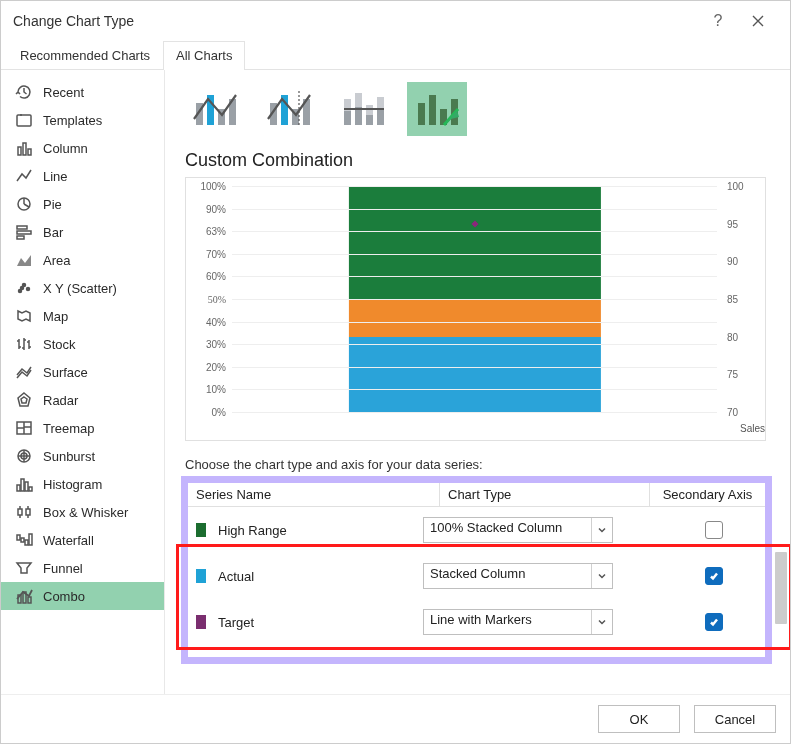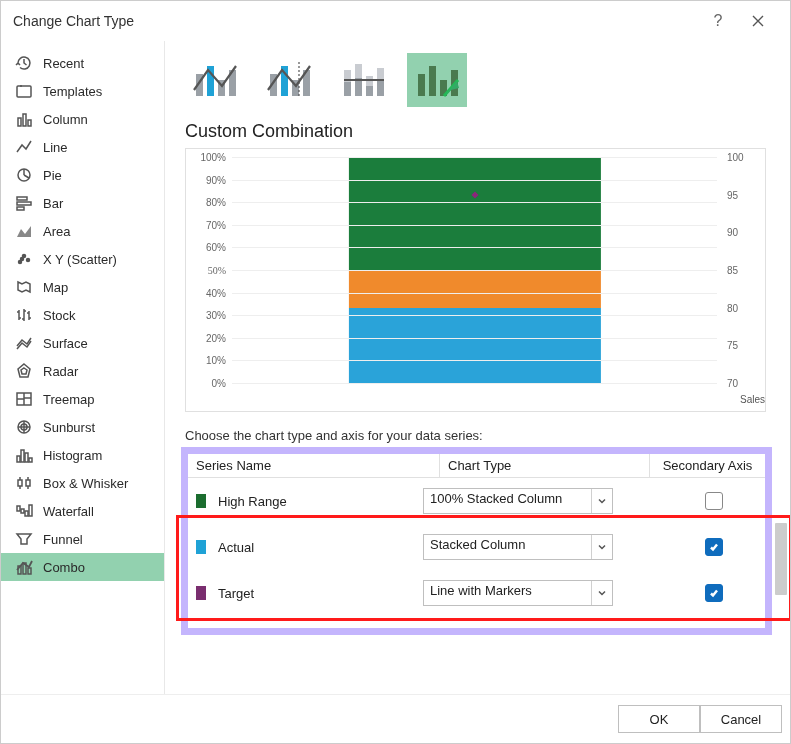--- a/index.html
+++ b/index.html
@@ -79,39 +79,43 @@
   .chk { width:16px; height:16px; border:1px solid #888; border-radius:3px; background:#fff; cursor:default; display:flex; align-items:center; justify-content:center; }
   .chk.on { background:var(--blue); border-color:var(--blue); }
   .chk.on svg { width:10px; height:10px; stroke:#fff; stroke-width:2.5; fill:none; }
   .vscroll { position:absolute; right:-15px; top:26px; bottom:0; width:12px; background:transparent; }
   .vscroll .thumb { position:absolute; left:0; right:0; top:50px; height:72px; background:#ccc; border-radius:1px; }
 
   
   .red-box { position:absolute; border:3px solid #ff1a1a; pointer-events:none; }
 
   
-  .footer { height:48px; display:flex; align-items:center; justify-content:flex-end; padding:0 8px; border-top:1px solid #eee; }
+  .footer { height:48px; display:flex; align-items:center; justify-content:flex-end; gap:14px; padding:0 14px; border-top:1px solid #eee; }
   .btn { min-width:80px; height:26px; border:1px solid #bfbfbf; background:#fff; font-size:13px; display:flex; align-items:center; justify-content:center; cursor:default; }
 </style>
 </head>
 <body>
 
 <div class="window">
 
   <div class="titlebar">
     <div class="title">Change Chart Type</div>
     <div class="titlebar-spacer"></div>
     <div class="titlebar-btn help">?</div>
     <div class="titlebar-btn close">
       <svg viewBox="0 0 12 12">
           <path d="M1 1 L11 11 M11 1 L1 11" stroke="#555" stroke-width="1.4"></path>
         </svg>
     </div>
   </div>
 
+  <div class="tabstrip">
+    <div class="tab">Recommended Charts</div>
+    <div class="tab active">All Charts</div>
+  </div>
 
   <div class="body">
 
     <div class="sidebar" id="sidebar">
         <div class="side-item">
           <span class="side-icon">
             <svg viewBox="0 0 18 18">
               <path d="M3 9a6 6 0 1 1 2 4.5M3 9l-2 2M3 9l2 2"></path>
               <path d="M9 5v4l2.5 2"></path>
             </svg>
@@ -341,21 +345,21 @@
       <div class="chart-wrap">
         <div class="yaxis" id="yaxis1">
             <div class="tick" style="top: 100%;">0%</div>
             <div class="tick" style="top: 90%;">10%</div>
             <div class="tick" style="top: 80%;">20%</div>
             <div class="tick" style="top: 70%;">30%</div>
             <div class="tick" style="top: 60%;">40%</div>
             <div class="tick" style="top: 50%; font-family: Liberation Serif, serif;">50%</div>
             <div class="tick" style="top: 40%;">60%</div>
             <div class="tick" style="top: 30%;">70%</div>
-            <div class="tick" style="top: 20%;">80%</div>
+            <div class="tick" style="top: 20%;">63%</div>
             <div class="tick" style="top: 10%;">90%</div>
             <div class="tick" style="top: 0%;">100%</div>
           </div>
         <div class="yaxis2" id="yaxis2">
             <div class="tick" style="top: 100%;">70</div>
             <div class="tick" style="top: 83.3333%;">75</div>
             <div class="tick" style="top: 66.6667%;">80</div>
             <div class="tick" style="top: 50%;">85</div>
             <div class="tick" style="top: 33.3333%;">90</div>
             <div class="tick" style="top: 16.6667%;">95</div>

